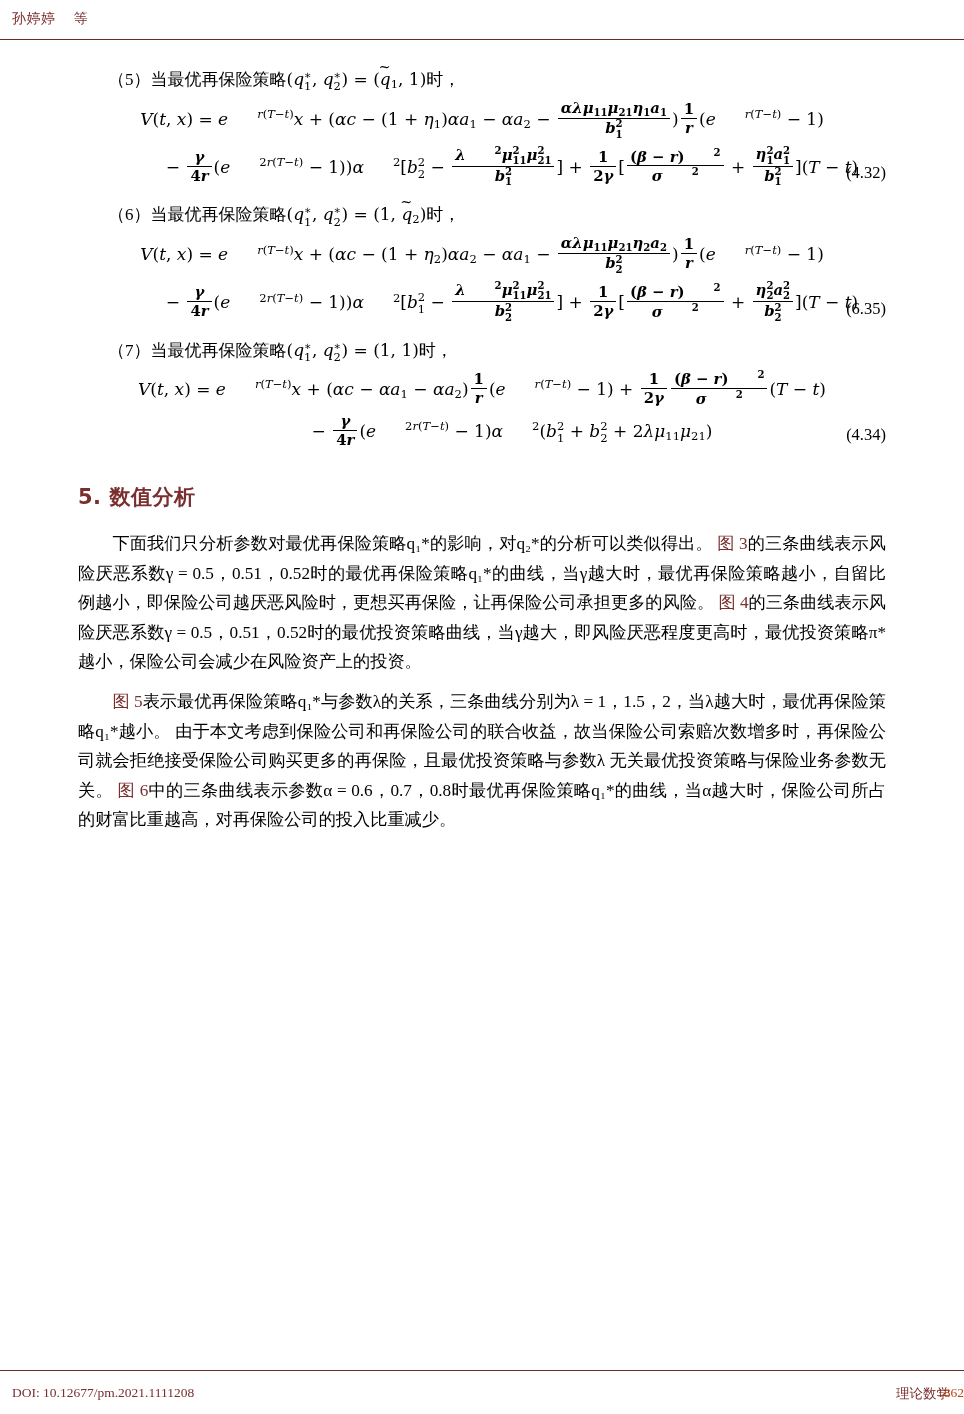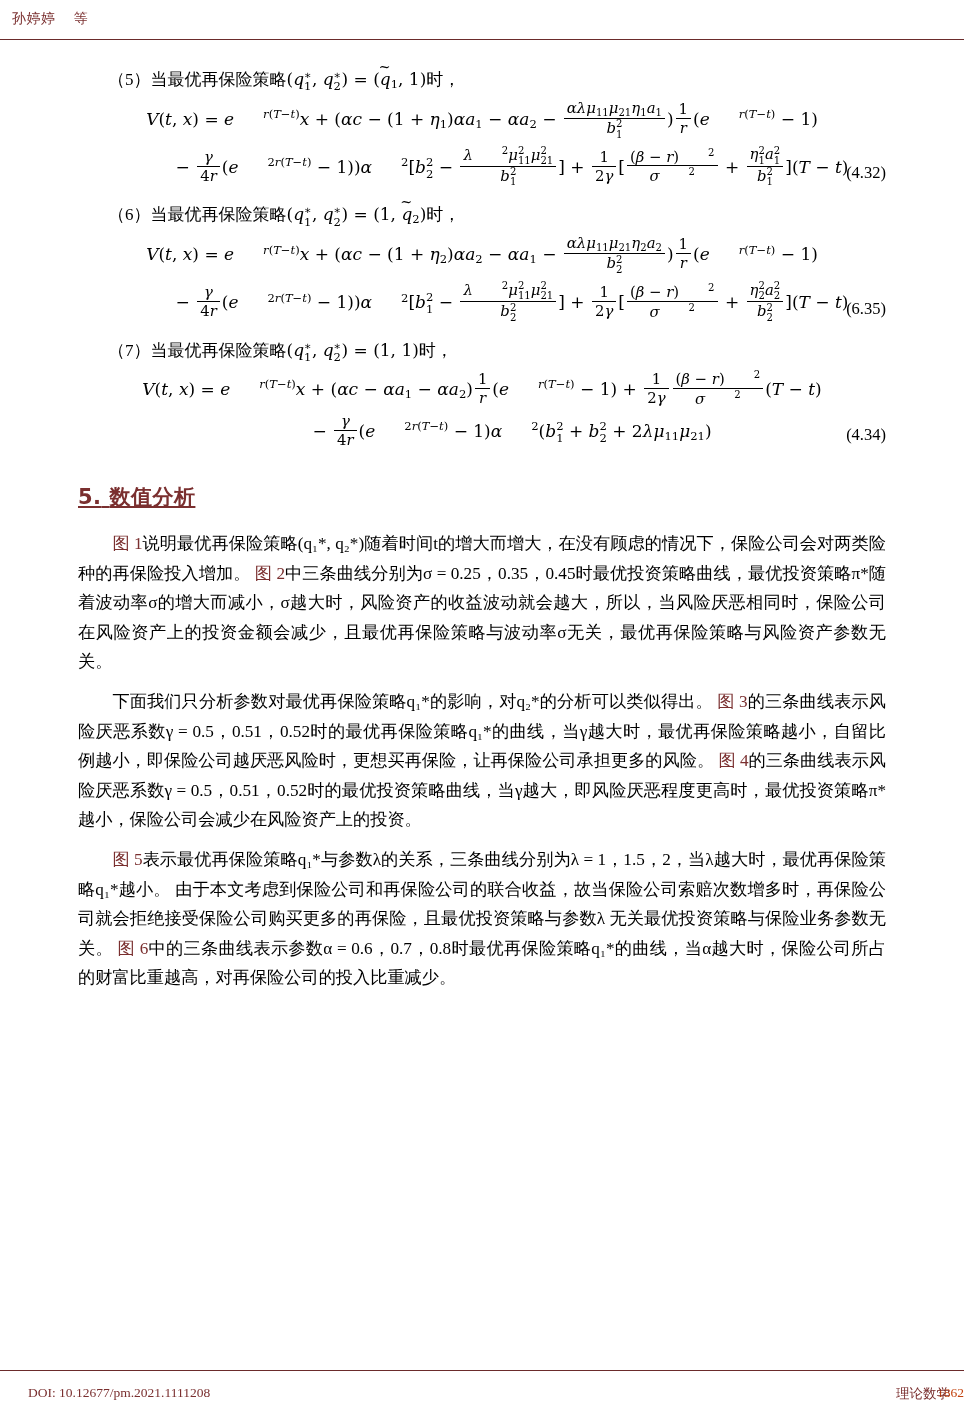--- a/index.html
+++ b/index.html
@@ -54,21 +54,21 @@
     height: 44px;
     box-sizing: border-box;
     padding: 12px 16px 0 12px;
     border-top: 1.5px solid #6b2b2b;
     color: #7a2f2f;
     font-size: 13.5px;
     font-family: "Liberation Serif", serif;
   }
   .page-footer .doi {
     position: absolute;
-    left: 28px;
+    left: 12px;
     top: 14px;
   }
   .page-footer .pagenum {
     position: absolute;
     left: 0;
     right: 0;
     top: 14px;
     text-align: right;
     color: #c2410c;
   }
@@ -117,39 +117,39 @@
   .sub { font-size: 0.68em; vertical-align: -0.3em; }
   .sup { font-size: 0.68em; vertical-align: 0.55em; margin-left: 29px; }
   .supsub { display: inline-block; vertical-align: -0.45em; font-size: 0.68em; line-height: 1em; text-align: left; }
   .supsub span { display: block; }
   .frac {
     display: inline-block;
     vertical-align: -0.52em;
     text-align: center;
     font-size: 0.95em;
     margin: 0 2px;
+    font-weight: bold;
   }
   .frac .num { display: block; padding: 0 3px; font-size: 0.92em; }
   .frac .den { display: block; padding: 0 3px; border-top: 1px solid #000; font-size: 0.92em; }
   .tilde-wrap { position: relative; display: inline-block; }
   .tilde-wrap .tl {
     position: absolute;
     top: -0.72em;
     left: 50%;
     transform: translateX(-55%);
     font-size: 0.85em;
   }
   h2.section {
     color: #7a2f2f;
     font-family: "DejaVu Sans", sans-serif;
     font-size: 21px;
     font-weight: bold;
     margin: 34px 0 18px 0;
     letter-spacing: 0.5px;
-    text-decoration: underline;
   }
   p.para {
     font-size: 17.2px;
     line-height: 1.72;
     margin: 10px 0;
     text-align: justify;
     text-justify: inter-ideograph;
     text-indent: 2em;
   }
   .figref { color: #7a2f2f; }
@@ -215,21 +215,20 @@
         − <span class="frac"><span class="num"><span class="mi">γ</span></span><span class="den">4<span class="mi">r</span></span></span>(<span class="mi">e</span><span class="sup">2<span class="mi">r</span>(<span class="mi">T</span>−<span class="mi">t</span>)</span> − 1)<span class="mi">α</span><span class="sup">2</span>(<span class="mi">b</span><span class="supsub"><span>2</span><span>1</span></span> + <span class="mi">b</span><span class="supsub"><span>2</span><span>2</span></span> + 2<span class="mi">λμ</span><span class="sub">11</span><span class="mi">μ</span><span class="sub">21</span>)
       </span>
       <span class="eqtag b1">(4.34)</span>
     </div>
 
     <h2 class="section">
       <span>5.</span>
       <span>数值分析</span>
     </h2>
 
-    <p class="para"><span class="figref">图 1</span>说明最优再保险策略(q₁*, q₂*)随着时间t的增大而增大，在没有顾虑的情况下，保险公司会对两类险种的再保险投入增加。 <span class="figref">图 2</span>中三条曲线分别为σ = 0.25，0.35，0.45时最优投资策略曲线，最优投资策略π*随着波动率σ的增大而减小，σ越大时，风险资产的收益波动就会越大，所以，当风险厌恶相同时，保险公司在风险资产上的投资金额会减少，且最优再保险策略与波动率σ无关，最优再保险策略与风险资产参数无关。</p>
     <p class="para">下面我们只分析参数对最优再保险策略q₁*的影响，对q₂*的分析可以类似得出。 <span class="figref">图 3</span>的三条曲线表示风险厌恶系数γ = 0.5，0.51，0.52时的最优再保险策略q₁*的曲线，当γ越大时，最优再保险策略越小，自留比例越小，即保险公司越厌恶风险时，更想买再保险，让再保险公司承担更多的风险。 <span class="figref">图 4</span>的三条曲线表示风险厌恶系数γ = 0.5，0.51，0.52时的最优投资策略曲线，当γ越大，即风险厌恶程度更高时，最优投资策略π*越小，保险公司会减少在风险资产上的投资。</p>
     <p class="para"><span class="figref">图 5</span>表示最优再保险策略q₁*与参数λ的关系，三条曲线分别为λ = 1，1.5，2，当λ越大时，最优再保险策略q₁*越小。 由于本文考虑到保险公司和再保险公司的联合收益，故当保险公司索赔次数增多时，再保险公司就会拒绝接受保险公司购买更多的再保险，且最优投资策略与参数λ 无关最优投资策略与保险业务参数无关。 <span class="figref">图 6</span>中的三条曲线表示参数α = 0.6，0.7，0.8时最优再保险策略q₁*的曲线，当α越大时，保险公司所占的财富比重越高，对再保险公司的投入比重减少。</p>
 
   </div>
 
   <div class="page-footer">
     <span class="doi">DOI: 10.12677/pm.2021.1111208</span>
     <span class="pagenum">1862</span>
     <span class="journal">理论数学</span>
   </div>

